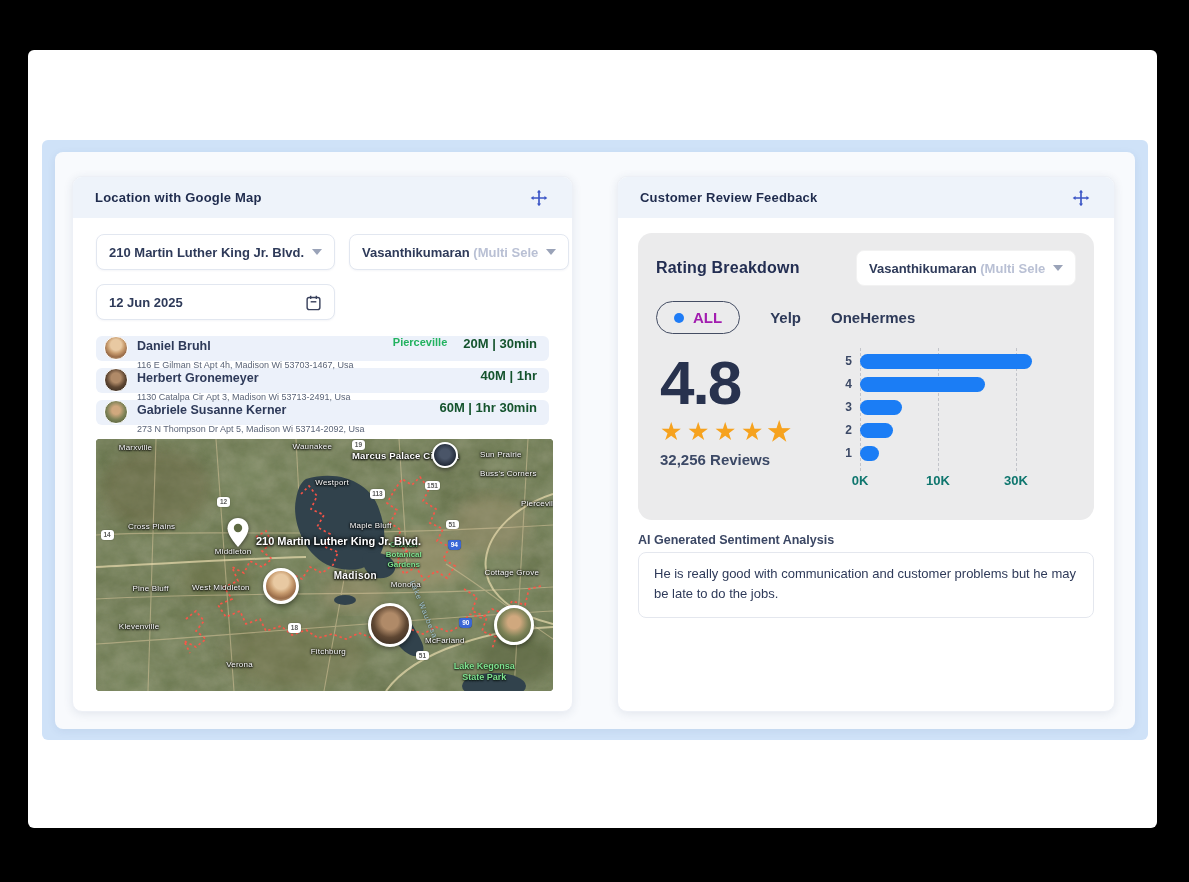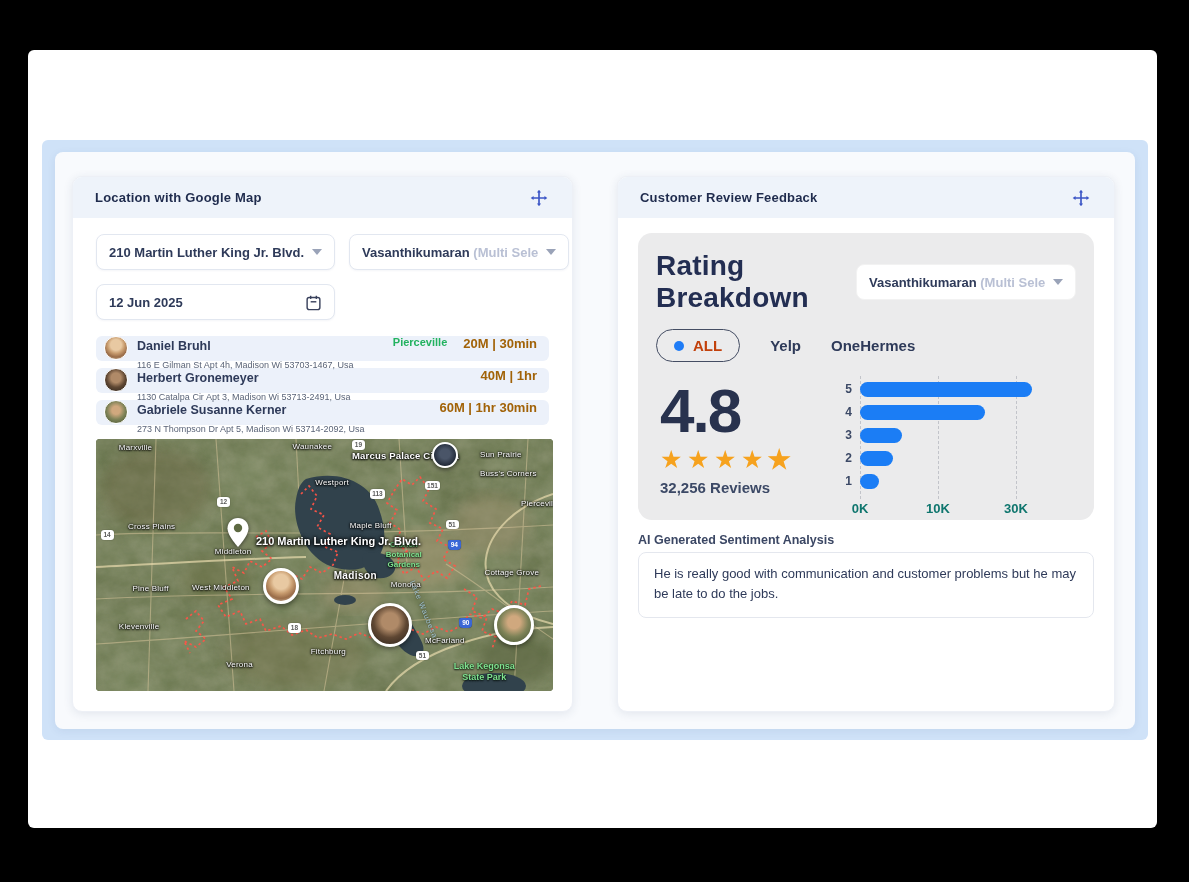--- a/index.html
+++ b/index.html
@@ -30,45 +30,45 @@
   .person { height:25px; background:#ecf1fa; border-radius:6px; display:flex; padding:0 12px 0 8px; margin-bottom:7px; cursor:pointer; }
   .pav { width:24px; height:24px; border-radius:50%; flex:none; margin-right:9px; border:1px solid #fff; }
   .face-daniel { background:radial-gradient(circle at 50% 36%, #e8c9a2 0 30%, #c79b6e 48%, #9a6d49 68%, #e3d9c4 100%); }
   .face-herbert { background:radial-gradient(circle at 50% 40%, #b08a68 0 28%, #5f4733 55%, #27201a 100%); }
   .face-gabriele { background:radial-gradient(circle at 50% 42%, #d0a87e 0 24%, #7d8257 55%, #42502f 100%); }
   .pinfo { flex:1; min-width:0; line-height:1.15; }
   .pname { font-size:12.5px; font-weight:700; color:#2e3a59; }
   .paddr { font-size:9px; color:#5a6478; white-space:nowrap; overflow:hidden; }
   .pbadge { font-size:11px; font-weight:700; color:#22b25f; margin-right:16px; white-space:nowrap; }
   .pbadge:empty { display:none; }
-  .peta { font-size:13px; font-weight:700; color:#a16207; white-space:nowrap; }
+  .peta { font-size:13px; font-weight:700; color:#14532d; white-space:nowrap; }
 
   
   .map { position:absolute; left:23px; top:262px; width:457px; height:252px; border-radius:4px; overflow:hidden; background:#5d6942; cursor:grab; }
   .map svg.base { position:absolute; inset:0; width:100%; height:100%; }
   .mlabel { position:absolute; font-size:8px; color:#fdfdfd; text-shadow:0 0 2px #000, 0 1px 2px #000, 0 0 3px rgba(0,0,0,.8); white-space:nowrap; letter-spacing:.2px; }
   .mlabel.big { font-size:10px; font-weight:700; letter-spacing:.4px; }
   .glabel { position:absolute; font-size:8px; font-weight:700; color:#7fe08f; text-shadow:0 0 2px #05200a, 0 1px 2px rgba(0,0,0,.9); text-align:center; line-height:1.25; }
   .wlabel { position:absolute; font-size:7.5px; color:#a3c6d4; letter-spacing:1px; text-shadow:0 0 2px rgba(0,0,0,.7); transform:rotate(68deg); }
   .shield { position:absolute; min-width:13px; padding:1px 2px; background:#fff; border-radius:3px; font-size:6.5px; font-weight:700; color:#5a5a5a; text-align:center; box-shadow:0 0 1px rgba(0,0,0,.7); line-height:1.2; }
   .shield.iway { background:#3a67d6; color:#fff; border-radius:2px 2px 4px 4px; }
   .poi-av { position:absolute; width:26px; height:26px; border-radius:50%; border:2.5px solid #fff; background:radial-gradient(circle at 50% 45%, #4a5568 0 30%, #232b3a 70%, #141a26 100%); box-shadow:0 2px 4px rgba(0,0,0,.5); }
   .map-av { position:absolute; border-radius:50%; border:3px solid #fff; box-shadow:0 2px 5px rgba(0,0,0,.45); }
   .pin-label { position:absolute; font-size:11px; font-weight:700; color:#fff; text-shadow:0 0 3px #000, 0 1px 3px #000, 0 0 5px rgba(0,0,0,.8); white-space:nowrap; }
   .pin { position:absolute; filter:drop-shadow(0 1px 2px rgba(0,0,0,.6)); }
 
   
   .gray-panel { position:absolute; left:20px; top:56px; width:456px; height:287px; background:#ebebec; border-radius:14px; padding:17px 18px; }
   .gp-row1 { display:flex; align-items:center; justify-content:space-between; }
-  .gp-title { font-size:28px; font-weight:700; color:#232e52; letter-spacing:.2px; }
+  .gp-title { font-size:16px; font-weight:700; color:#232e52; letter-spacing:.2px; }
   .gp-select { width:220px; height:36px; background:#fff; border-radius:8px; border:1px solid #f2f2f2; display:flex; align-items:center; justify-content:space-between; padding:0 12px; font-size:13px; font-weight:700; color:#2e3a59; cursor:pointer; }
   .tabs { display:flex; align-items:center; gap:30px; margin-top:15px; }
   .tab-pill { display:flex; align-items:center; gap:9px; border:1.5px solid #444d63; border-radius:999px; padding:7px 17px; background:transparent; cursor:pointer; }
   .tab-pill .dot { width:10px; height:10px; border-radius:50%; background:#1f7cf6; }
-  .tab-pill .lbl { font-size:15px; font-weight:700; color:#c2410c; }
+  .tab-pill .lbl { font-size:15px; font-weight:700; color:#a21caf; }
   .tab-plain { font-size:15px; font-weight:700; color:#2e3a59; background:none; border:none; cursor:pointer; }
 
   .rating-row { display:flex; margin-top:18px; }
   .score-col { width:166px; flex:none; padding-left:4px; }
   .score { font-size:62px; font-weight:800; color:#28324e; letter-spacing:-2px; line-height:1.0; }
   .stars { display:flex; margin-top:4px; }
   .star { position:relative; width:27px; height:27px; font-size:25px; line-height:27px; color:#f6a21e; }
   .star.partial { color:transparent; -webkit-text-stroke:1.2px #f6a21e; }
   .star.partial .fill { position:absolute; left:0; top:0; overflow:hidden; color:#f6a21e; -webkit-text-stroke:0; }
   .reviews { margin-top:6px; font-size:15px; font-weight:700; color:#3c4966; }

